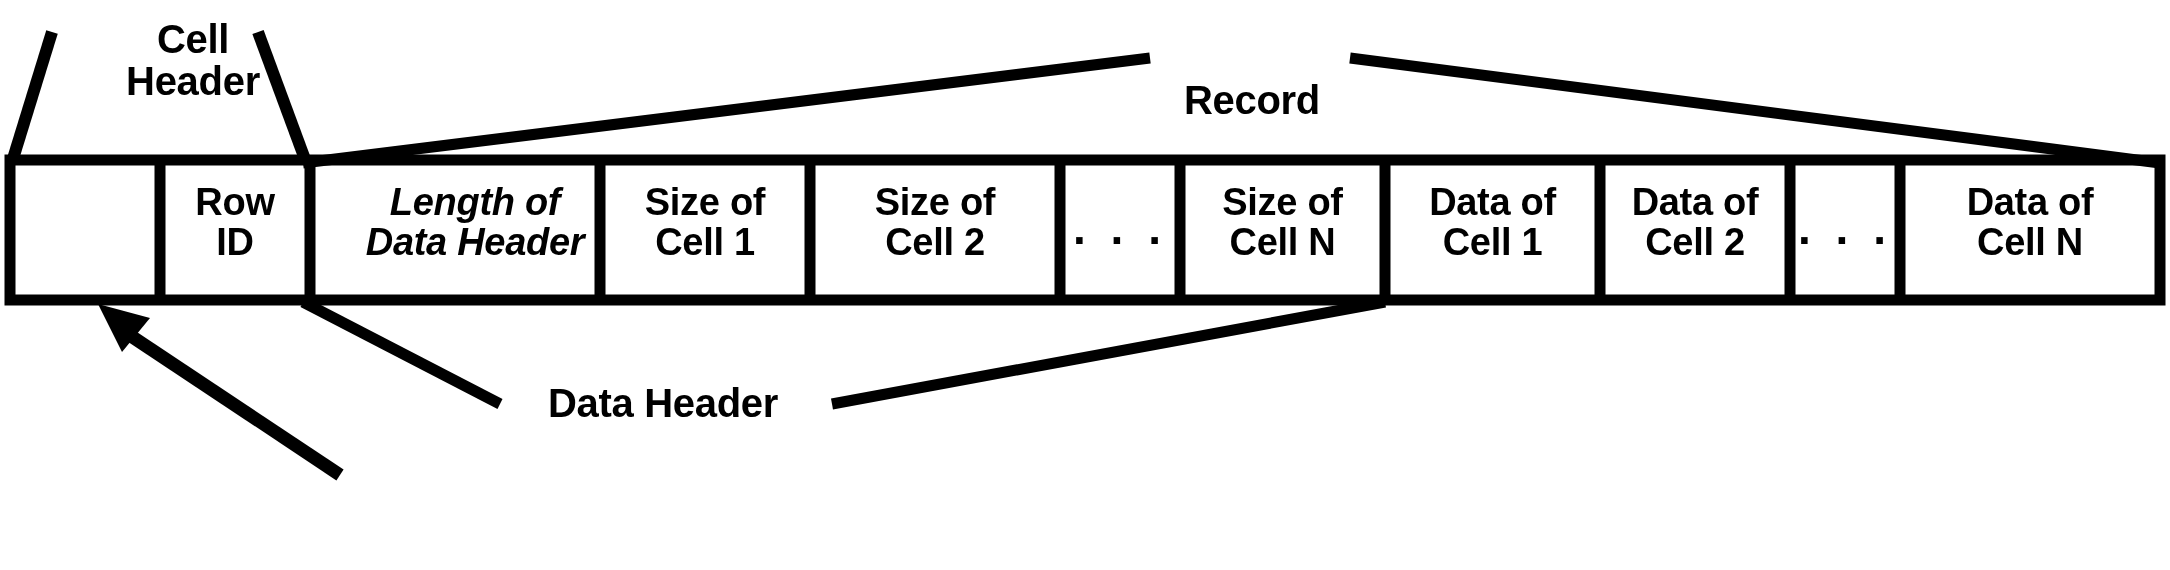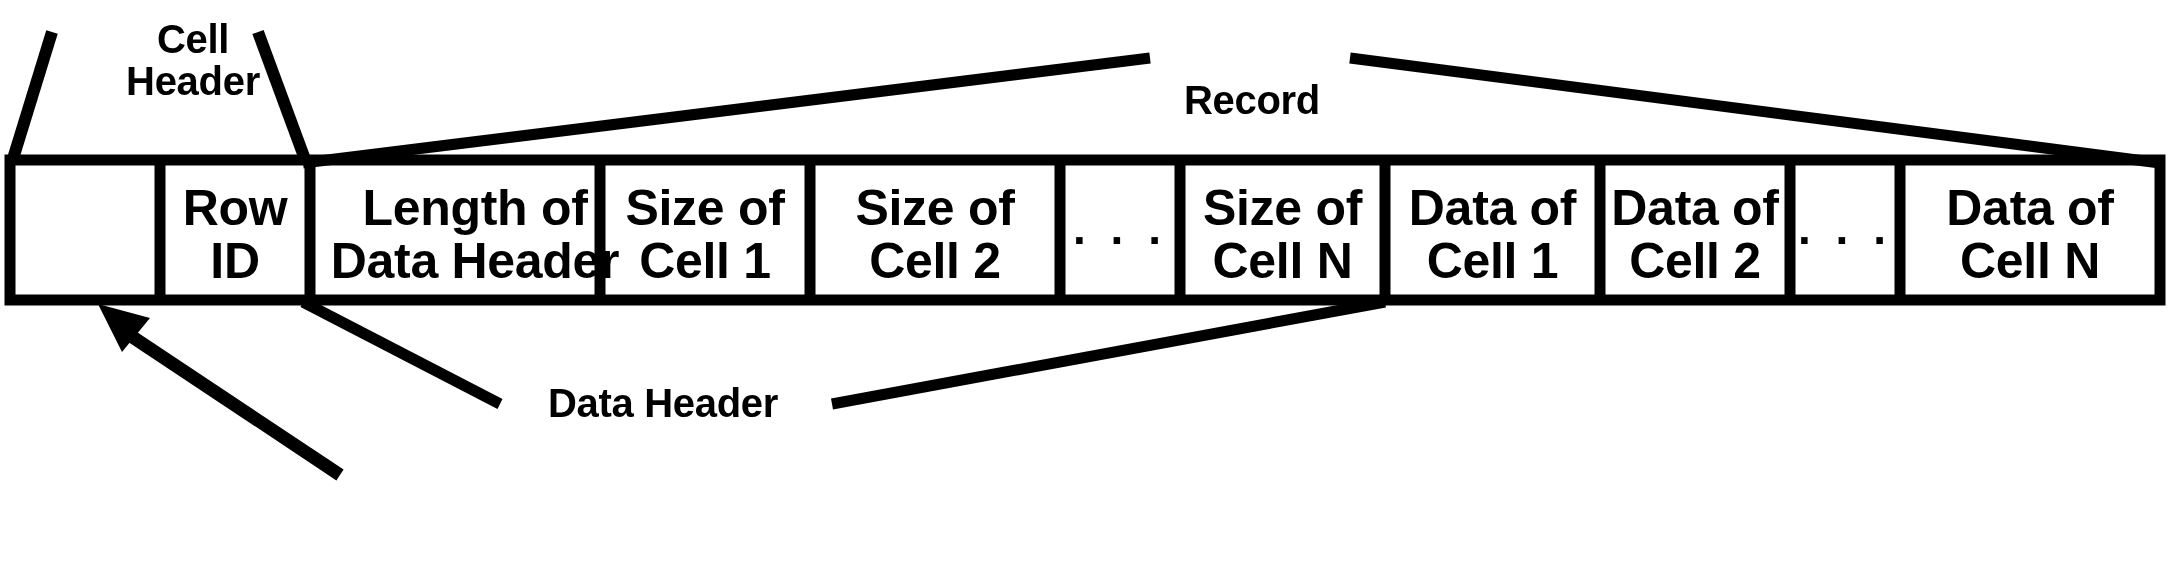--- a/index.html
+++ b/index.html
@@ -31,21 +31,21 @@
     position: absolute;
     font-family: "Liberation Sans", sans-serif;
     font-weight: bold;
     color: #000000;
     white-space: pre;
     text-align: center;
     line-height: 1.06;
     letter-spacing: -0.3px;
   }
   .cell-label {
-    font-size: 50px;
+    font-size: 38px;
   }
   .annot-label {
     font-size: 40px;
   }
   .ellipsis-label {
     font-size: 46px;
     letter-spacing: 6px;
   }
 </style>
 </head>
@@ -82,21 +82,21 @@
       <line x1="1385" y1="160" x2="1385" y2="300"></line>
       <line x1="1600" y1="160" x2="1600" y2="300"></line>
       <line x1="1790" y1="160" x2="1790" y2="300"></line>
       <line x1="1900" y1="160" x2="1900" y2="300"></line>
     </g>
   </svg>
 
   <div id="cell-labels">
       <div class="txt cell-label" style="left: 165px; width: 140px; top: 182px;">Row
 ID</div>
-      <div class="txt cell-label" style="left: 315px; width: 320px; top: 182px;">Length of
+      <div class="txt cell-label" style="left: 315px; width: 320px; top: 182px; font-style: italic;">Length of
 Data Header</div>
       <div class="txt cell-label" style="left: 605px; width: 200px; top: 182px;">Size of
 Cell 1</div>
       <div class="txt cell-label" style="left: 815px; width: 240px; top: 182px;">Size of
 Cell 2</div>
       <div class="txt ellipsis-label" style="left: 1065px; width: 110px; top: 204px;">. . .</div>
       <div class="txt cell-label" style="left: 1185px; width: 195px; top: 182px;">Size of
 Cell N</div>
       <div class="txt cell-label" style="left: 1390px; width: 205px; top: 182px;">Data of
 Cell 1</div>

